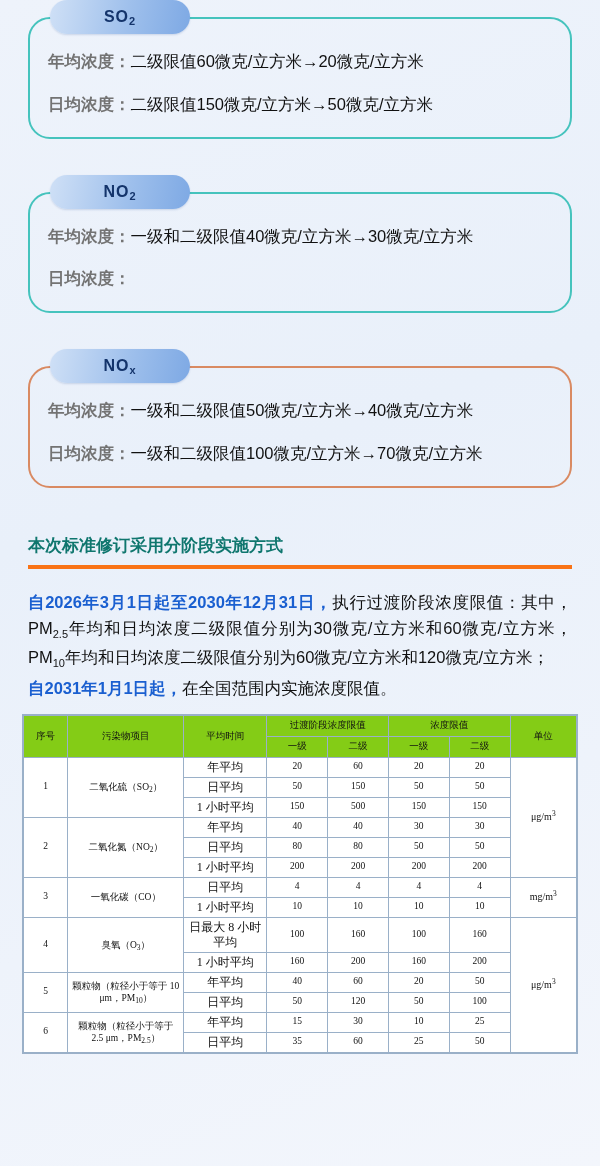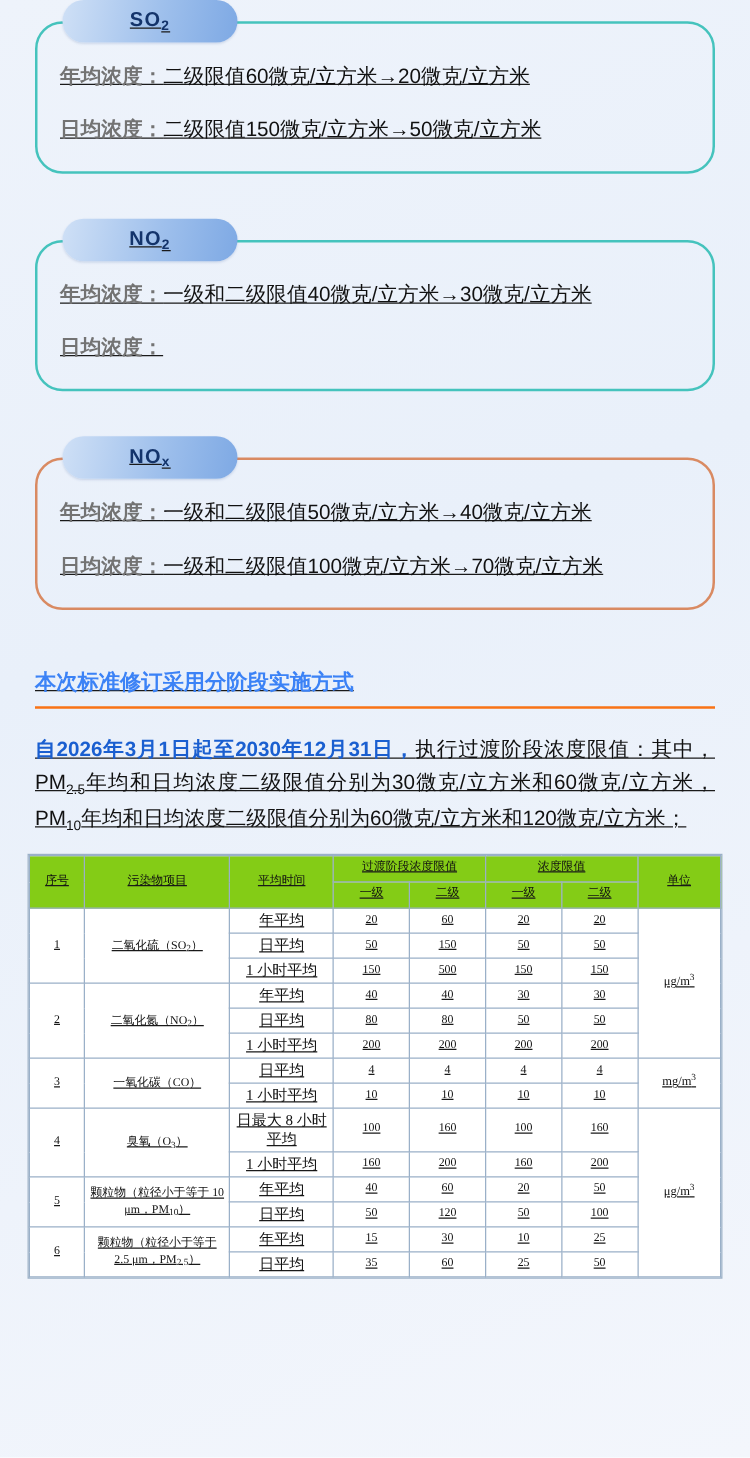--- a/index.html
+++ b/index.html
@@ -7,21 +7,21 @@
   body {
     width: 600px;
     min-height: 1166px;
     font-family: "Liberation Sans", sans-serif;
     background: linear-gradient(160deg, #eef3fb 0%, #e9f0fa 40%, #f3f6fc 100%);
     color: #1a1a1a;
     position: relative;
     overflow-x: hidden;
   }
 
-  .page { position: relative; padding: 0 0 12px 0; text-decoration: underline; }
+  .page { position: relative; padding: 0 0 12px 0; }
 
   
   .card {
     position: relative;
     margin: 0 28px 0 28px;
   }
   .card + .card { margin-top: 36px; }
 
   .card-pill {
     position: relative;
@@ -76,22 +76,22 @@
   .row .val {
     color: #111;
     flex: 0 0 auto;
   }
 
   
   .section-title {
     margin: 46px 28px 0 28px;
     font-size: 17px;
     font-weight: bold;
-    color: #3b82f6;
-    border-bottom: 2px solid #f97316;
+    color: #0f766e;
+    border-bottom: 4px solid #f97316;
     padding-bottom: 8px;
   }
 
   .para {
     margin: 20px 28px 0 28px;
     font-size: 16.5px;
     line-height: 1.62;
     color: #111;
     text-align: justify;
   }
@@ -185,20 +185,23 @@
       </div>
     </div>
   </div>
 
   <div class="section-title">本次标准修订采用分阶段实施方式</div>
 
   <div class="para">
     <span class="hl">自2026年3月1日起至2030年12月31日，</span><span>执行过渡阶段浓度限值：其中，PM</span><sub>2.5</sub><span>年均和日均浓度二级限值分别为30微克/立方米和60微克/立方米，PM</span><sub>10</sub><span>年均和日均浓度二级限值分别为60微克/立方米和120微克/立方米；</span>
   </div>
 
+  <div class="para para2">
+    <span class="hl">自2031年1月1日起，</span><span>在全国范围内实施浓度限值。</span>
+  </div>
 
 
   <div class="table-wrap">
     <table>
       <thead>
         <tr>
           <th rowspan="2" style="width:8%">序号</th>
           <th rowspan="2" style="width:21%">污染物项目</th>
           <th rowspan="2" style="width:15%">平均时间</th>
           <th colspan="2" style="width:22%">过渡阶段浓度限值</th>

